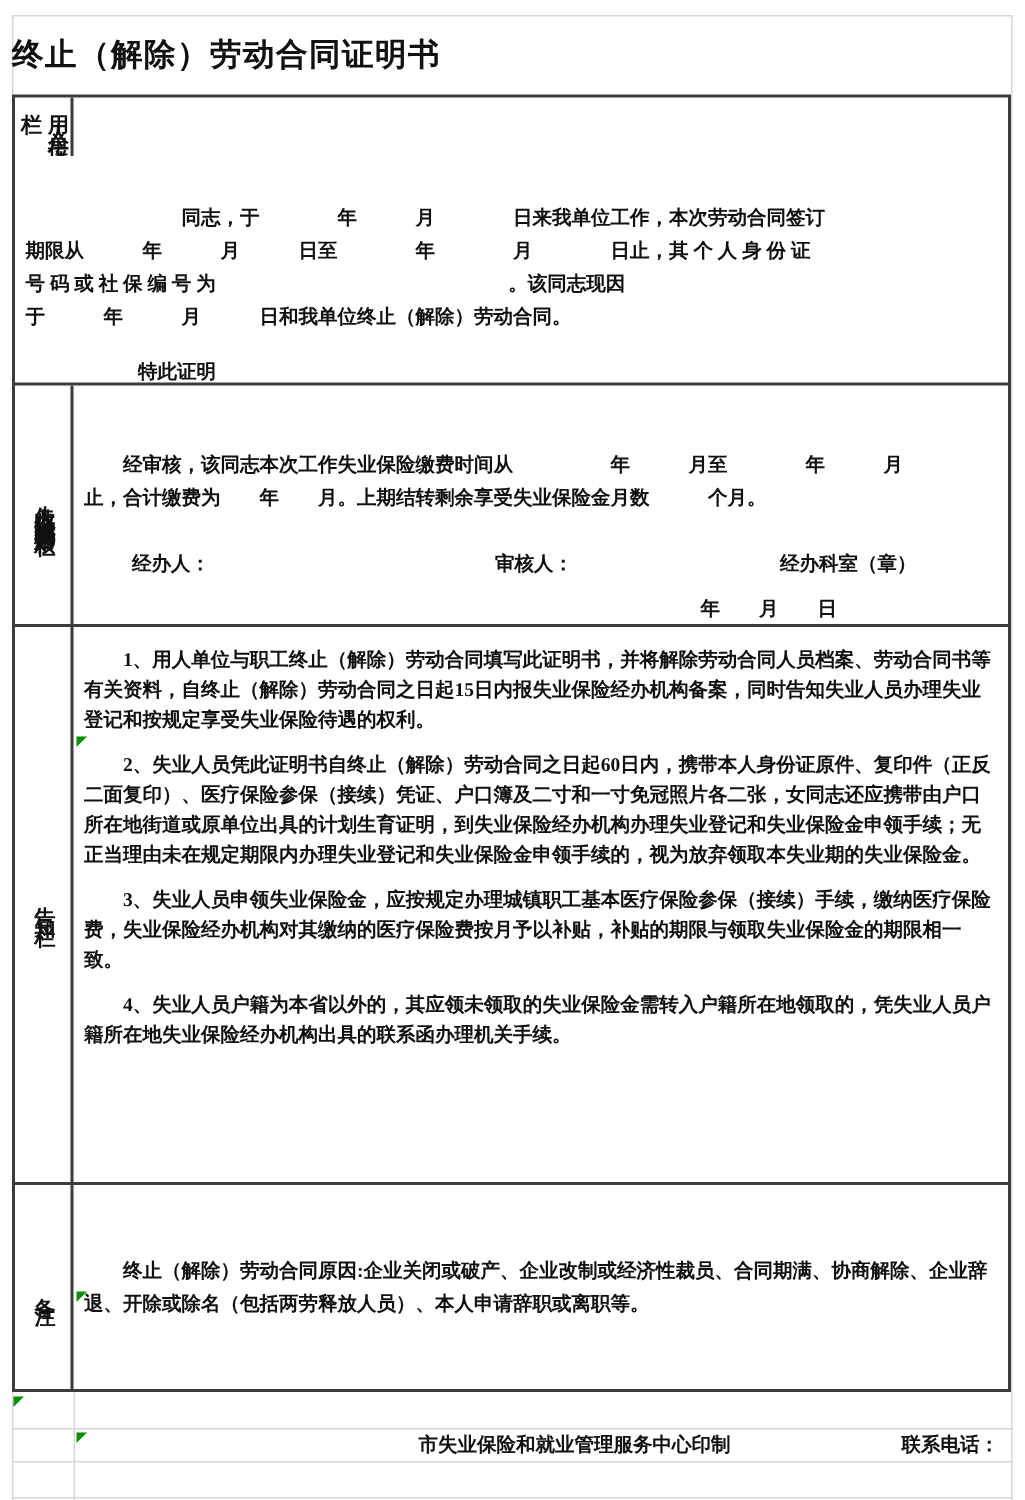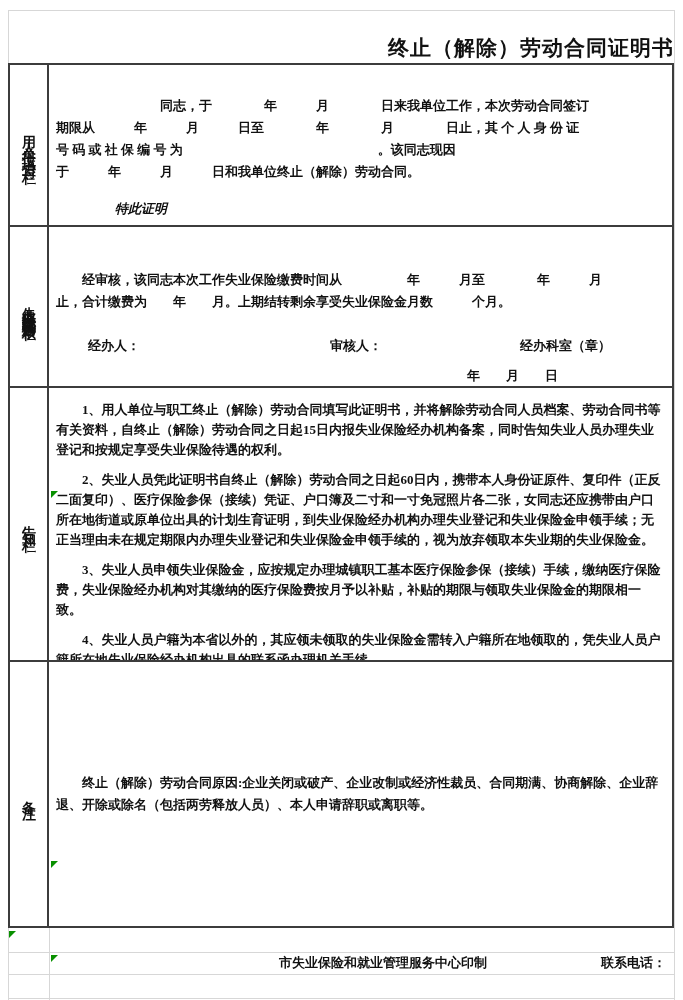--- a/index.html
+++ b/index.html
@@ -5,52 +5,51 @@
   * { margin:0; padding:0; box-sizing:border-box; }
   html,body { background:#ffffff; }
   body {
     width:683px; height:1000px; position:relative; overflow:hidden;
     font-family:"Liberation Serif","DejaVu Serif",serif;
     color:#111111;
   }
   .gridline { position:absolute; background:#d7d7d7; }
   .page-title {
     position:absolute; left:8px; top:10px; width:666px; height:41px;
-    text-align:right; line-height:53px; font-size:21px; font-weight:bold;
+    text-align:left; line-height:53px; font-size:21px; font-weight:bold;
     letter-spacing:1px;
-    margin-top:12px;
   }
   .form-table {
     position:absolute; left:8px; top:63px; width:666px; height:865px;
     border:2px solid #3c3c3c; display:flex; flex-direction:column;
     background:transparent;
   }
   .row { display:flex; border-bottom:2px solid #3c3c3c; }
   .row:last-child { border-bottom:none; }
-  .row-employer { height:162px; }
+  .row-employer { height:192px;flex-direction:column; }
   .row-insurance { height:161px; }
-  .row-notice { height:274px; }
+  .row-notice { height:372px; }
   .row-remarks { flex:1; }
   .label-cell {
     width:39px; border-right:2px solid #3c3c3c; flex:0 0 39px;
     display:flex; align-items:center; justify-content:center;
     writing-mode:vertical-rl; text-orientation:upright;
     font-size:14px; font-weight:bold; overflow:hidden;
   }
   .ls-a { letter-spacing:6px; }
   .ls-b { letter-spacing:2px; }
   .ls-c { letter-spacing:7px; }
   .ls-d { letter-spacing:4px; }
   .content-cell {
     flex:1; position:relative; overflow:hidden;
     font-size:13px; font-weight:bold; line-height:22px;
   }
   .prewrap { white-space:pre-wrap; }
   .s1-body { position:absolute; top:30px; left:7px; right:6px; }
-  .s1-certify { position:absolute; top:133px; left:66px;font-style:italic; }
+  .s1-certify { position:absolute; top:133px; left:82px; }
   .s1-operator { position:absolute; top:159px; left:379px; }
   .s1-date { position:absolute; top:184px; left:319px; }
   .s2-body { position:absolute; top:42px; left:7px; right:6px; }
   .s2-sign { position:absolute; top:108px; left:0; right:0; height:22px; }
   .s2-sign .sg1 { position:absolute; left:39px; }
   .s2-sign .sg2 { position:absolute; left:281px; }
   .s2-sign .sg3 { position:absolute; left:471px; }
   .s2-date { position:absolute; top:138px; left:418px; }
   .s3-paras { position:absolute; top:12px; left:7px; right:6px; }
   .s3-paras .para { line-height:20px; margin-bottom:10px; }

